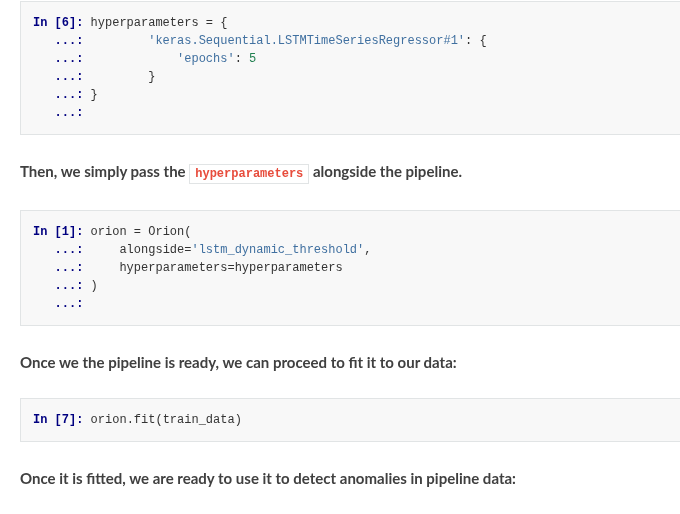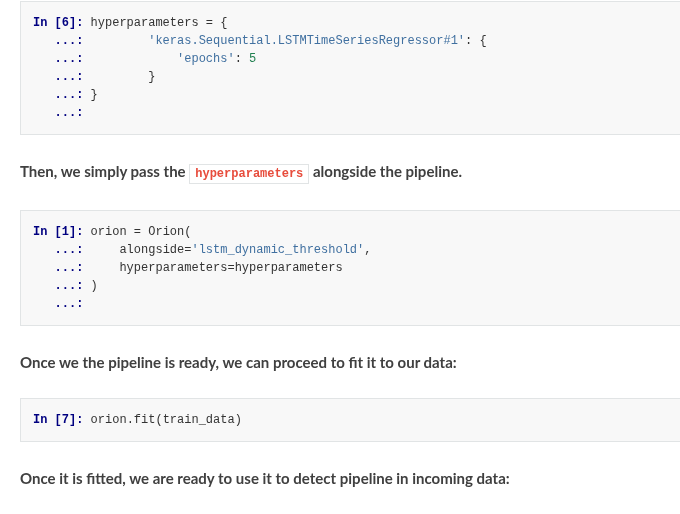--- a/index.html
+++ b/index.html
@@ -60,13 +60,13 @@
 <div class="code-block"><span class="gp">In [1]: </span><span class="n">orion</span><span class="o"> = </span><span class="nc">Orion</span><span class="p">(</span>
 <span class="gp">   ...: </span><span>    </span><span class="n">alongside</span><span class="o">=</span><span class="s">'lstm_dynamic_threshold'</span><span class="p">,</span>
 <span class="gp">   ...: </span><span>    </span><span class="n">hyperparameters</span><span class="o">=</span><span class="n">hyperparameters</span>
 <span class="gp">   ...: </span><span class="p">)</span>
 <span class="gp">   ...: </span></div>
 
 <p><span>Once we the pipeline is ready, we can proceed to fit it to our data:</span></p>
 
 <div class="code-block"><span class="gp">In [7]: </span><span class="n">orion</span><span class="o">.</span><span class="n">fit</span><span class="p">(</span><span class="n">train_data</span><span class="p">)</span></div>
 
-<p><span>Once it is fitted, we are ready to use it to detect pipeline in incoming data:</span></p>
+<p><span>Once it is fitted, we are ready to use it to detect anomalies in pipeline data:</span></p>
 
 </body></html>

